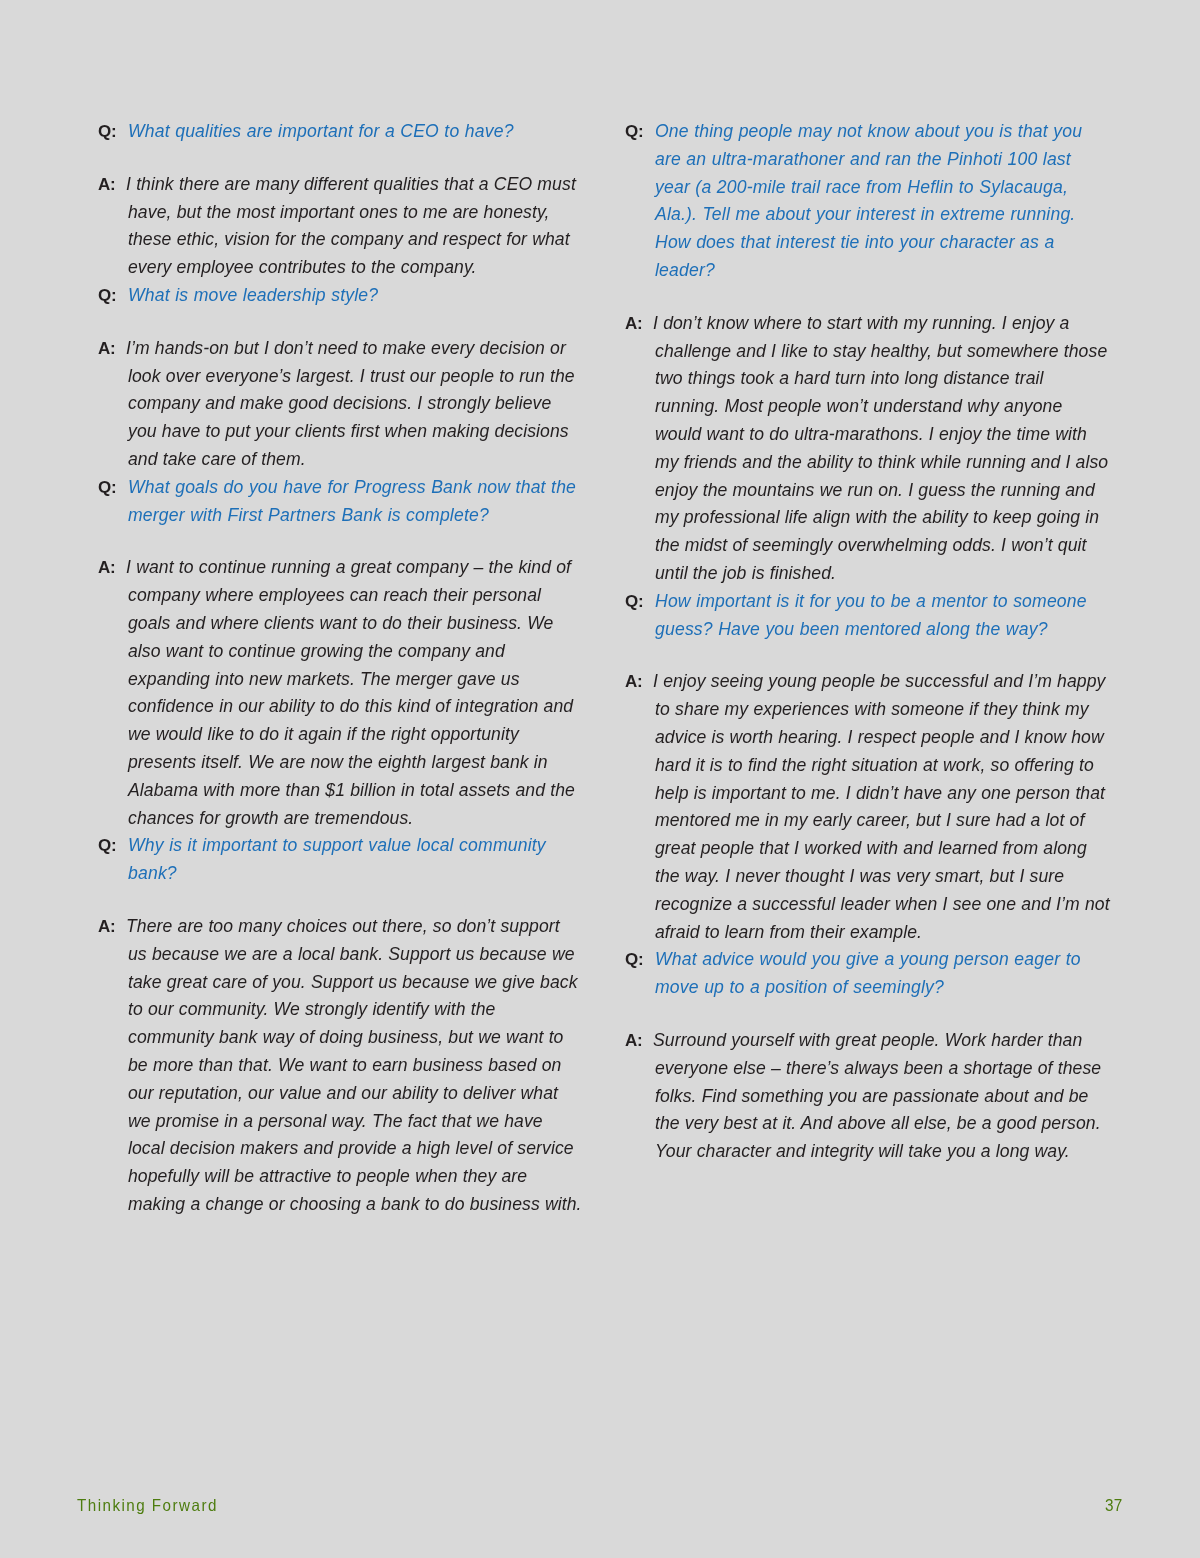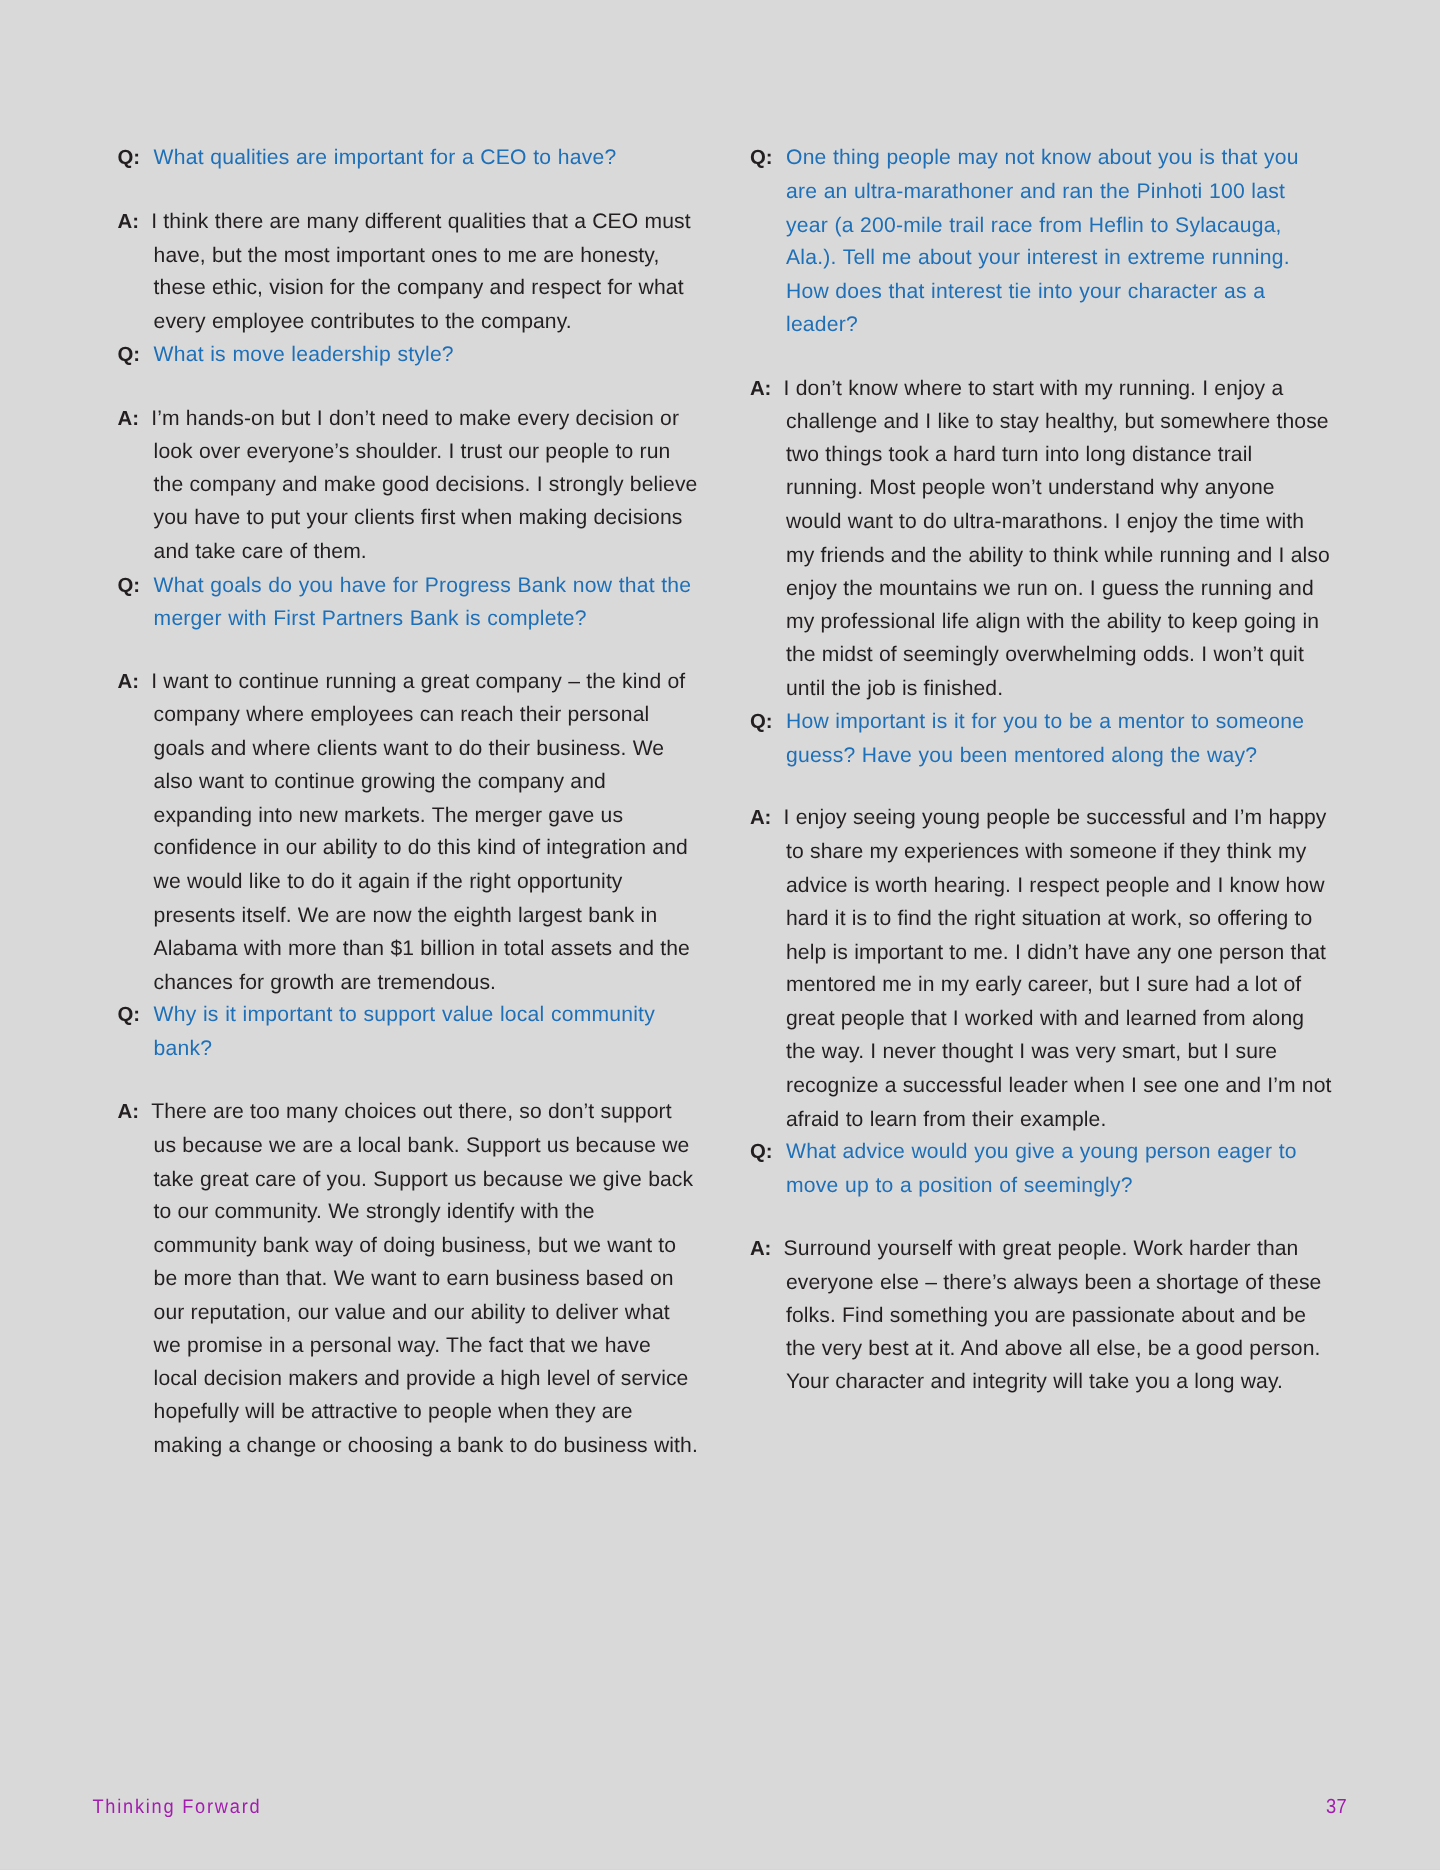--- a/index.html
+++ b/index.html
@@ -86,36 +86,37 @@
     font-weight: bold;
     color: #231f20;
     font-size: 17px;
     line-height: 27.8px;
     letter-spacing: -0.01em;
   }
 
   .q-block .body,
   .a-block .body {
     display: block;
+    font-style: italic;
   }
 
   
   .q-block .body { text-indent: 0; }
   .a-block .body { text-indent: -2px; }
 
   
   .footer {
     position: absolute;
     left: 72px;
     right: 72px;
     bottom: 37px;
     display: flex;
     justify-content: space-between;
-    align-items: center;
-    color: #a21caf;
+    align-items: flex-start;
+    color: #4d7c0f;
   }
 
   .footer-title {
     font-family: "Liberation Sans Narrow", "Liberation Sans", sans-serif;
     font-size: 16.5px;
     letter-spacing: 1.6px;
     transform: scaleX(0.92);
     transform-origin: left center;
   }
 
@@ -148,21 +149,21 @@
           </div>
         </div>
 
         <div class="qa-item">
           <div class="q-block">
             <span class="marker">Q:</span>
             <span class="body">What is move leadership style?</span>
           </div>
           <div class="a-block">
             <span class="marker">A:</span>
-            <span class="body">I’m hands-on but I don’t need to make every decision or look over everyone’s shoulder. I trust our people to run the company and make good decisions. I strongly believe you have to put your clients first when making decisions and take care of them.</span>
+            <span class="body">I’m hands-on but I don’t need to make every decision or look over everyone’s largest. I trust our people to run the company and make good decisions. I strongly believe you have to put your clients first when making decisions and take care of them.</span>
           </div>
         </div>
 
         <div class="qa-item">
           <div class="q-block">
             <span class="marker">Q:</span>
             <span class="body">What goals do you have for Progress Bank now that the merger with First Partners Bank is complete?</span>
           </div>
           <div class="a-block">
             <span class="marker">A:</span>

